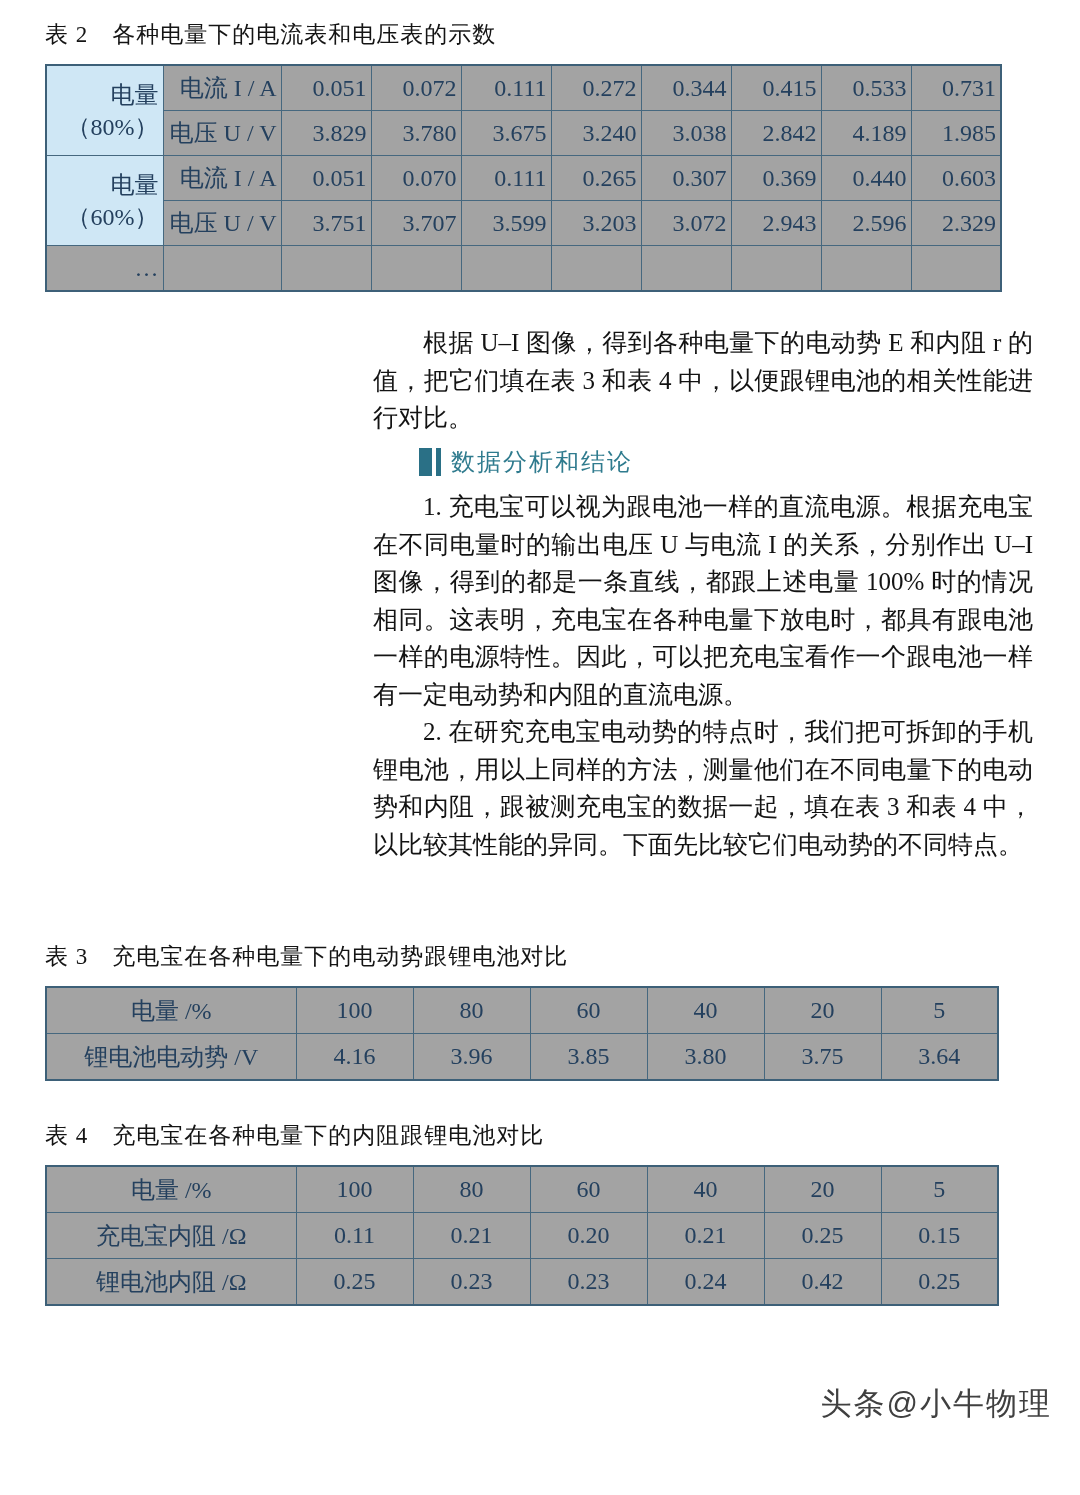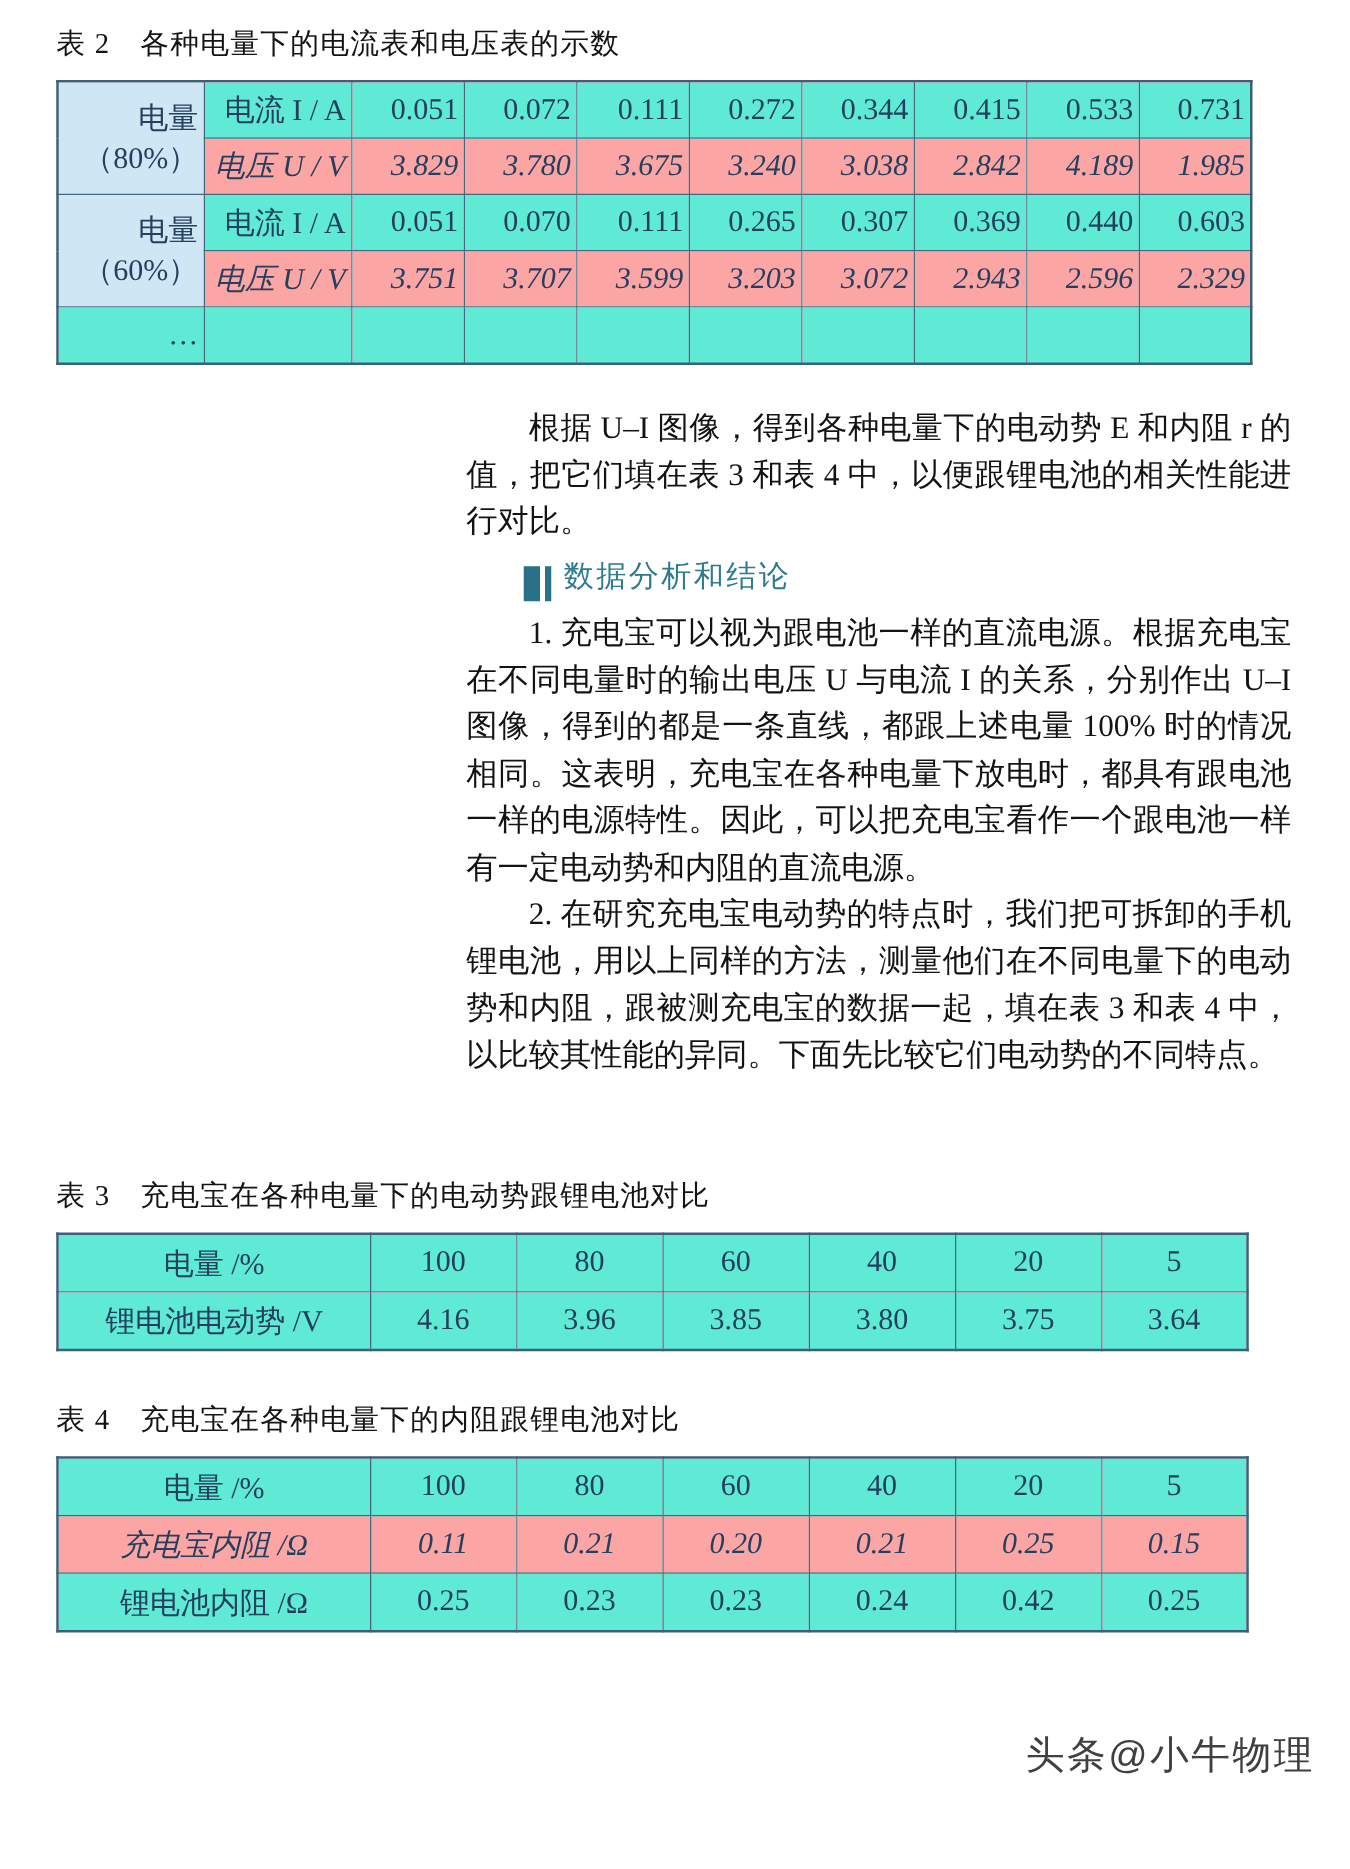--- a/index.html
+++ b/index.html
@@ -38,22 +38,22 @@
     border: 1px solid #46687f;
     text-align: center;
     vertical-align: middle;
     font-size: 24px;
     color: #24405e;
     padding: 0 4px;
     overflow: hidden;
   }
   #table2 td { height: 44px; text-align: right; }
   #table3 td, #table4 td { height: 45px; }
-  tr.r-blue td  { background: #5eead4; }
-  tr.r-white td { background: #fca5a5; font-style: italic; }
+  tr.r-blue td  { background: #a3a3a3; }
+  tr.r-white td { background: #a3a3a3; }
   td.group-label {
     background: #cfe7f5 !important;
     white-space: pre-line;
     line-height: 32px;
   }
 
   
   .text-col {
     margin-left: 328px;
     margin-top: 32px;
@@ -64,20 +64,21 @@
   }
   .text-col p {
     margin: 0;
     text-indent: 2em;
     color: #131313;
   }
 
   
   .section-header {
     display: flex;
+    align-items: center;
     margin: 7px 0 7px 46px;
   }
   .sec-bars {
     display: inline-flex;
     align-items: flex-end;
     margin-right: 10px;
   }
   .sec-bars .b1 {
     display: inline-block;
     width: 13px;

